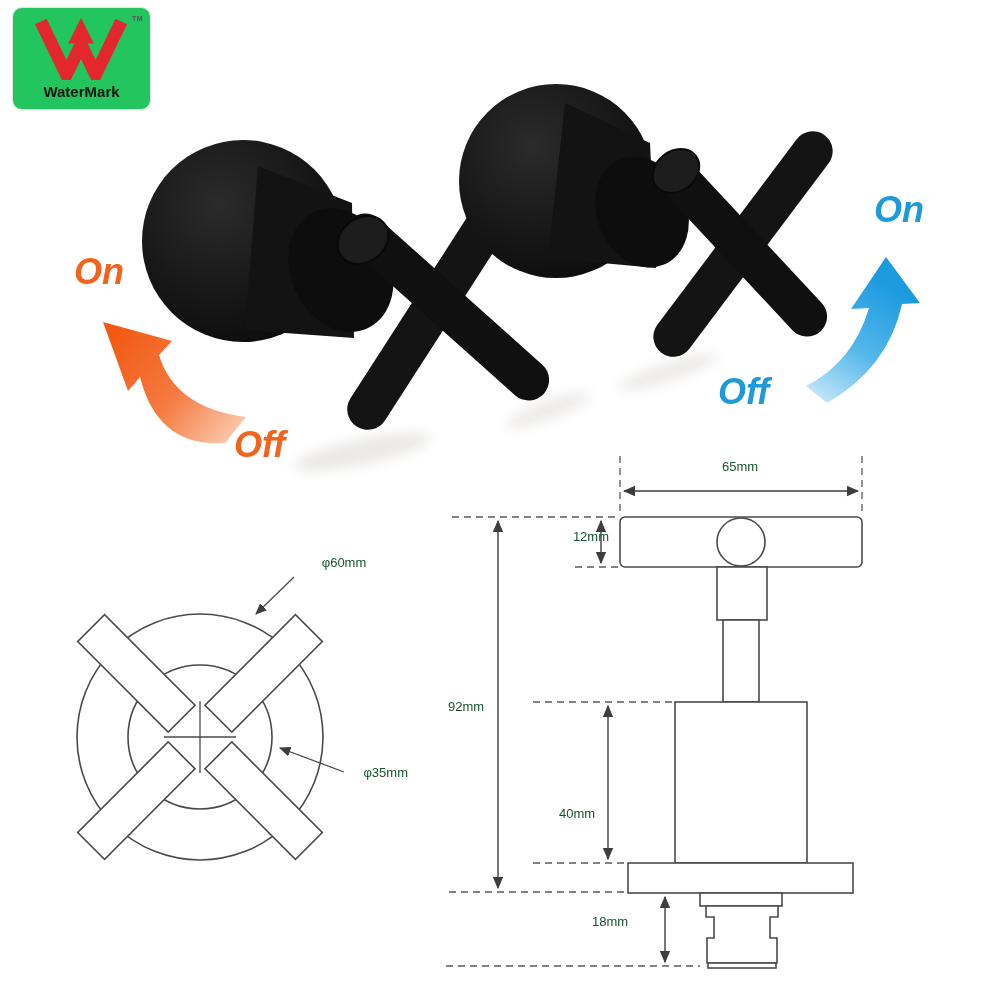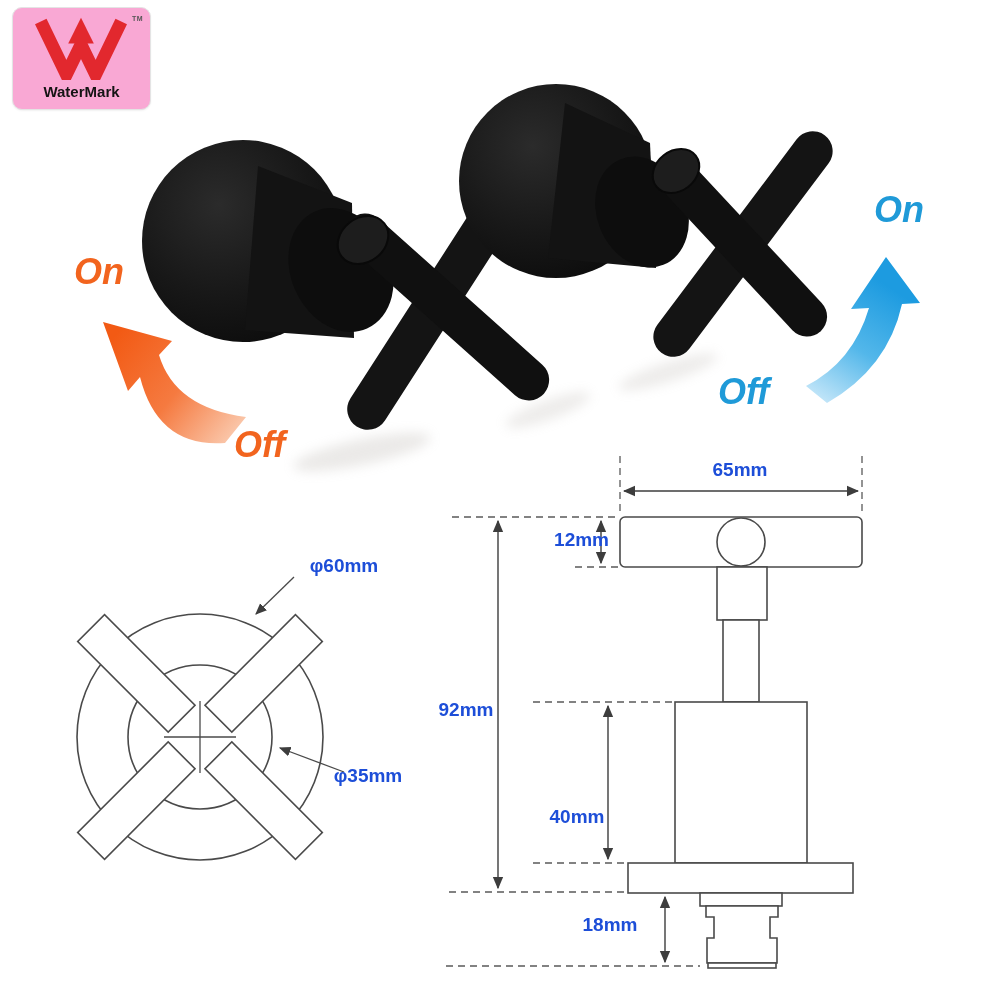--- a/index.html
+++ b/index.html
@@ -3,43 +3,43 @@
 <meta charset="utf-8">
 <style>
   html,body{margin:0;padding:0;background:#fff;}
   .canvas{
     position:relative;width:1000px;height:1000px;background:#ffffff;overflow:hidden;
     font-family:"Liberation Sans", sans-serif;
   }
   .art{position:absolute;left:0;top:0;width:1000px;height:1000px;}
   
   .wm-badge{
-    position:absolute;left:12px;top:7px;width:137px;height:101px;background:#f9a8d4;
+    position:absolute;left:12px;top:7px;width:137px;height:101px;background:#22c55e;
     border:1px solid #e4e4e4;border-radius:10px;box-shadow:0 1px 2px rgba(0,0,0,.06);
   }
   .wm-logo{position:absolute;left:22px;top:8px;width:92px;height:64px;}
   .wm-tm{position:absolute;right:7px;top:7px;font-size:7px;font-weight:bold;color:#555;letter-spacing:.5px;}
   .wm-label{position:absolute;left:0;right:0;bottom:9px;text-align:center;font-size:15px;font-weight:bold;color:#141414;}
   
   .onoff{position:absolute;font-size:36px;line-height:1;font-weight:bold;font-style:italic;white-space:nowrap;}
   .hot{color:#f2641e;}
   .cold{color:#1f9ad8;}
   .hot-on{left:74px;top:254px;}
   .hot-off{left:234px;top:427px;}
   .cold-on{left:874px;top:192px;}
   .cold-off{left:718px;top:374px;}
   
-  .dim{position:absolute;width:80px;text-align:center;font-size:19px;line-height:1;color:#1d4ed8;white-space:nowrap;font-weight:bold;}
+  .dim{position:absolute;width:80px;text-align:center;font-size:13px;line-height:1;color:#14532d;white-space:nowrap;}
   .dim-65{left:700px;top:460px;}
   .dim-12{left:529px;top:530px;text-align:right;}
   .dim-92{left:426px;top:700px;}
   .dim-40{left:537px;top:763px;margin-top:44px;}
   .dim-18{left:570px;top:915px;}
   .dim-d60{left:304px;top:556px;}
-  .dim-d35{left:328px;top:766px;}
+  .dim-d35{left:328px;top:766px;text-align:right;}
 </style>
 </head>
 <body>
 
 <div class="canvas">
 
   <svg class="art" viewBox="0 0 1000 1000" aria-hidden="true">
     <defs>
       <radialGradient id="esc" cx="38%" cy="32%" r="80%">
         <stop offset="0%" stop-color="#2b2b2b"></stop>

